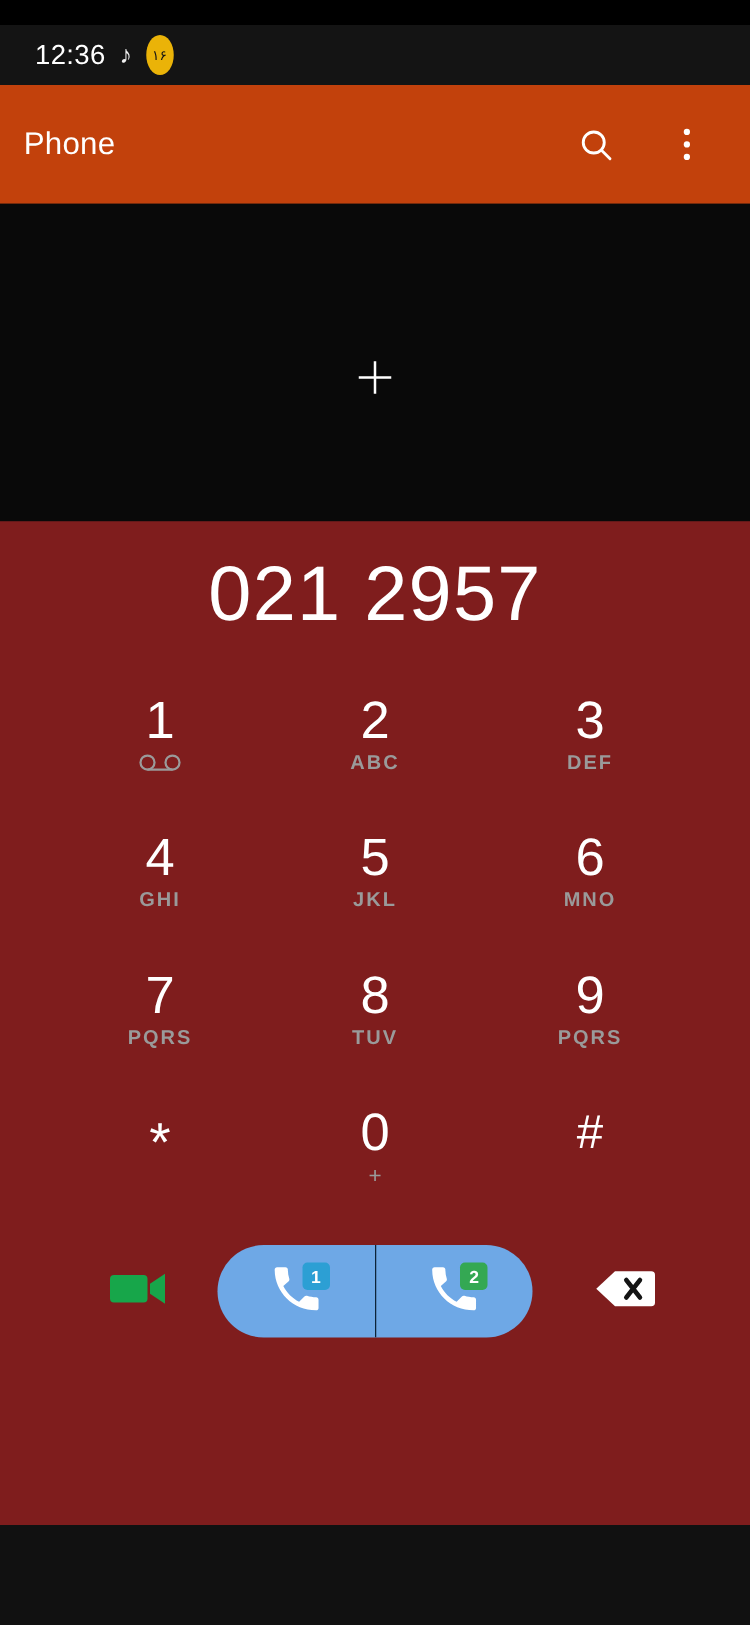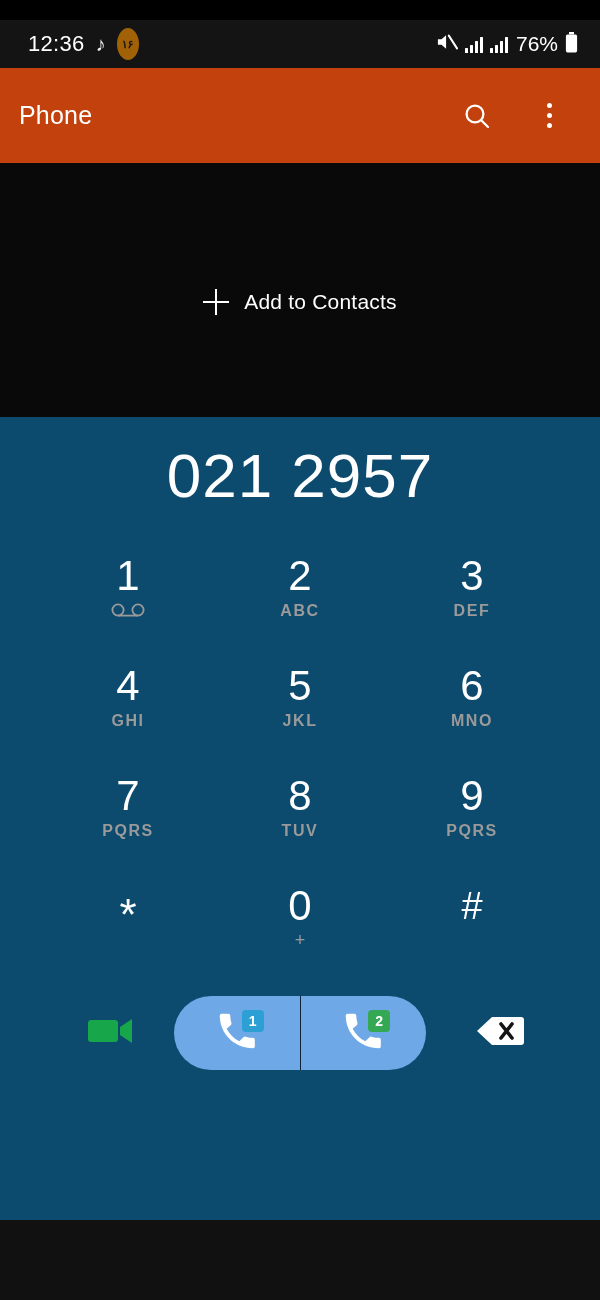--- a/index.html
+++ b/index.html
@@ -22,22 +22,22 @@
     background:#141414;
     display:flex; align-items:center;
     padding:0 22px 0 28px;
     color:#fff;
   }
   .sb-left { display:flex; align-items:center; gap:11px; }
   .sb-clock { font-size:22px; letter-spacing:.3px; color:#fff; }
   .sb-note { font-size:20px; line-height:1; color:#f0f0f0; }
   .sb-badge {
     width:22px; height:32px; border-radius:50%;
-    background:#a16207; color:#141414;
-    font-size:11px; font-weight:bold;
+    background:#eab308; color:#141414;
+    font-size:11px; font-weight:normal;
     display:flex; align-items:center; justify-content:center;
     letter-spacing:-.5px;
   }
   .sb-spacer { flex:1; }
   .sb-right { display:flex; align-items:center; gap:7px; }
   .sb-pct { font-size:21px; color:#fff; margin-left:1px; }
   .bars { display:flex; align-items:flex-end; gap:2px; height:17px; }
   .bars i { display:block; width:3px; background:#fff; border-radius:.5px; }
   .bars i:nth-child(1){height:5px;} .bars i:nth-child(2){height:8px;}
   .bars i:nth-child(3){height:12px;} .bars i:nth-child(4){height:16px;}
@@ -71,21 +71,21 @@
   .plus-ico { position:relative; width:26px; height:26px; }
   .plus-ico::before, .plus-ico::after {
     content:""; position:absolute; background:#fff;
   }
   .plus-ico::before { left:0; top:11.5px; width:26px; height:2.6px; }
   .plus-ico::after  { top:0; left:11.5px; height:26px; width:2.6px; }
 
   
   .dialpane {
     flex:1 1 auto;
-    background:#0c4a6e;
+    background:#7f1d1d;
     display:flex; flex-direction:column;
   }
   .number-display {
     flex:0 0 116px;
     display:flex; align-items:center; justify-content:center;
   }
   .number-display .num {
     color:#fff; font-size:62px; font-weight:400; letter-spacing:1px;
     white-space:nowrap;
   }
@@ -153,47 +153,20 @@
 
 <div id="screen">
 
   <div class="statusbar">
     <div class="sb-left">
       <span class="sb-clock">12:36</span>
       <span class="sb-note">♪</span>
       <span class="sb-badge">۱۶</span>
     </div>
     <div class="sb-spacer"></div>
-    <div class="sb-right">
-      <span>
-        <svg width="22" height="20" viewBox="0 0 24 22">
-          <path d="M2 8h4l5-4.5v15L6 14H2z" fill="#fff"></path>
-          <path d="M14 4 L23 18" stroke="#fff" stroke-width="2.2" stroke-linecap="round"></path>
-        </svg>
-      </span>
-      <span class="bars">
-          <i></i>
-          <i></i>
-          <i></i>
-          <i></i>
-        </span>
-      <span class="bars">
-          <i></i>
-          <i></i>
-          <i></i>
-          <i></i>
-        </span>
-      <span class="sb-pct">76%</span>
-      <span>
-        <svg width="13" height="21" viewBox="0 0 13 21">
-          <rect x="4" y="0" width="5" height="2.4" fill="#fff"></rect>
-          <rect x="0.9" y="2.4" width="11.2" height="18" rx="1.6" fill="#fff"></rect>
-        </svg>
-      </span>
-    </div>
   </div>
 
   <div class="appbar">
     <span class="app-title">Phone</span>
     <div class="appbar-spacer"></div>
     <div class="appbar-actions">
       <span class="icon-btn">
         <svg width="30" height="30" viewBox="0 0 30 30">
           <circle cx="13" cy="13" r="8.4" fill="none" stroke="#fff" stroke-width="2.3"></circle>
           <line x1="19.2" y1="19.2" x2="26" y2="26" stroke="#fff" stroke-width="2.3" stroke-linecap="round"></line>
@@ -205,21 +178,20 @@
             <span></span>
             <span></span>
         </span>
       </span>
     </div>
   </div>
 
   <div class="contacts-panel">
     <div class="add-contact">
       <span class="plus-ico"></span>
-      <span>Add to Contacts</span>
     </div>
   </div>
 
   <div class="dialpane">
 
     <div class="number-display">
       <span class="num">021 2957</span>
     </div>
 
     <div class="keypad">

